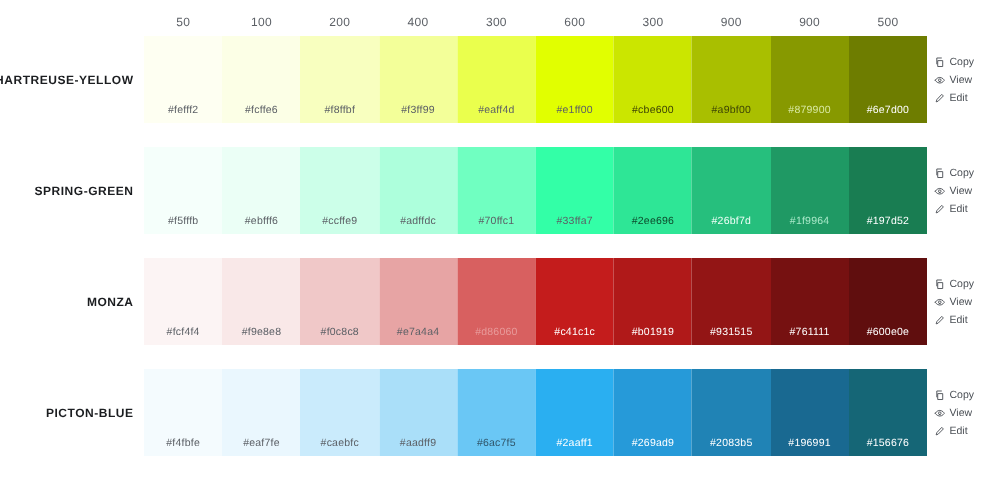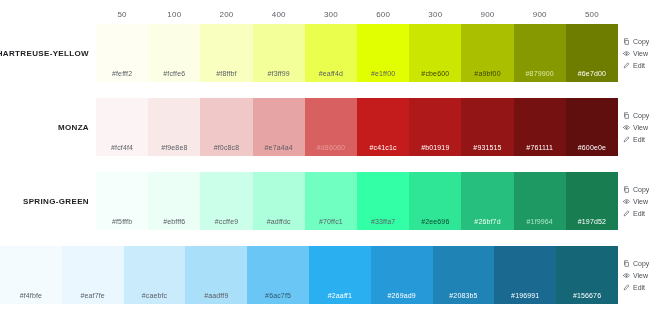--- a/index.html
+++ b/index.html
@@ -185,20 +185,83 @@
               <svg width="7" height="7" viewBox="0 0 16 16" fill="none" stroke="#4a4f55" stroke-width="1.4" stroke-linecap="round" stroke-linejoin="round">
                 <path d="M11.5 2.5l2 2-8 8-3 1 1-3z"></path>
               </svg>
             </span>
             <span class="action-label">Edit</span>
           </div>
         </div>
       </div>
       <div class="palette-row">
         <div class="row-label-cell">
+          <div class="row-label">SPRING-GREEN</div>
+        </div>
+        <div class="swatch-track">
+          <div class="swatch" style="background: rgb(245, 255, 251);">
+            <span class="swatch-hex" style="color: rgb(92, 96, 102);">#f5fffb</span>
+          </div>
+          <div class="swatch" style="background: rgb(235, 255, 246);">
+            <span class="swatch-hex" style="color: rgb(92, 96, 102);">#ebfff6</span>
+          </div>
+          <div class="swatch" style="background: rgb(204, 255, 233);">
+            <span class="swatch-hex" style="color: rgb(92, 96, 102);">#ccffe9</span>
+          </div>
+          <div class="swatch" style="background: rgb(173, 255, 220);">
+            <span class="swatch-hex" style="color: rgb(92, 96, 102);">#adffdc</span>
+          </div>
+          <div class="swatch" style="background: rgb(112, 255, 193);">
+            <span class="swatch-hex" style="color: rgb(92, 96, 102);">#70ffc1</span>
+          </div>
+          <div class="swatch" style="background: rgb(51, 255, 167);">
+            <span class="swatch-hex" style="color: rgb(92, 96, 102);">#33ffa7</span>
+          </div>
+          <div class="swatch" style="background: rgb(46, 230, 150);">
+            <span class="swatch-hex" style="color: rgb(13, 74, 44);">#2ee696</span>
+          </div>
+          <div class="swatch" style="background: rgb(38, 191, 125);">
+            <span class="swatch-hex" style="color: rgb(240, 255, 248);">#26bf7d</span>
+          </div>
+          <div class="swatch" style="background: rgb(31, 153, 100);">
+            <span class="swatch-hex" style="color: rgb(168, 232, 200);">#1f9964</span>
+          </div>
+          <div class="swatch" style="background: rgb(25, 125, 82);">
+            <span class="swatch-hex" style="color: rgb(255, 255, 255);">#197d52</span>
+          </div>
+        </div>
+        <div class="actions-cell">
+          <div class="action-item">
+            <span>
+              <svg width="7" height="7" viewBox="0 0 16 16" fill="none" stroke="#4a4f55" stroke-width="1.4" stroke-linecap="round" stroke-linejoin="round">
+                <path d="M5.5 5.5h7v9h-7z M3.5 10.5v-9h7"></path>
+              </svg>
+            </span>
+            <span class="action-label">Copy</span>
+          </div>
+          <div class="action-item">
+            <span>
+              <svg width="7" height="7" viewBox="0 0 16 16" fill="none" stroke="#4a4f55" stroke-width="1.4" stroke-linecap="round" stroke-linejoin="round">
+                <path d="M1 8s2.6-4.3 7-4.3S15 8 15 8s-2.6 4.3-7 4.3S1 8 1 8z M8 10a2 2 0 100-4 2 2 0 000 4z"></path>
+              </svg>
+            </span>
+            <span class="action-label">View</span>
+          </div>
+          <div class="action-item">
+            <span>
+              <svg width="7" height="7" viewBox="0 0 16 16" fill="none" stroke="#4a4f55" stroke-width="1.4" stroke-linecap="round" stroke-linejoin="round">
+                <path d="M11.5 2.5l2 2-8 8-3 1 1-3z"></path>
+              </svg>
+            </span>
+            <span class="action-label">Edit</span>
+          </div>
+        </div>
+      </div>
+      <div class="palette-row">
+        <div class="row-label-cell">
           <div class="row-label">MONZA</div>
         </div>
         <div class="swatch-track">
           <div class="swatch" style="background: rgb(252, 244, 244);">
             <span class="swatch-hex" style="color: rgb(92, 96, 102);">#fcf4f4</span>
           </div>
           <div class="swatch" style="background: rgb(249, 232, 232);">
             <span class="swatch-hex" style="color: rgb(92, 96, 102);">#f9e8e8</span>
           </div>
           <div class="swatch" style="background: rgb(240, 200, 200);">
@@ -248,82 +311,22 @@
               <svg width="7" height="7" viewBox="0 0 16 16" fill="none" stroke="#4a4f55" stroke-width="1.4" stroke-linecap="round" stroke-linejoin="round">
                 <path d="M11.5 2.5l2 2-8 8-3 1 1-3z"></path>
               </svg>
             </span>
             <span class="action-label">Edit</span>
           </div>
         </div>
       </div>
       <div class="palette-row">
         <div class="row-label-cell">
-          <div class="row-label">SPRING-GREEN</div>
-        </div>
-        <div class="swatch-track">
-          <div class="swatch" style="background: rgb(245, 255, 251);">
-            <span class="swatch-hex" style="color: rgb(92, 96, 102);">#f5fffb</span>
-          </div>
-          <div class="swatch" style="background: rgb(235, 255, 246);">
-            <span class="swatch-hex" style="color: rgb(92, 96, 102);">#ebfff6</span>
-          </div>
-          <div class="swatch" style="background: rgb(204, 255, 233);">
-            <span class="swatch-hex" style="color: rgb(92, 96, 102);">#ccffe9</span>
-          </div>
-          <div class="swatch" style="background: rgb(173, 255, 220);">
-            <span class="swatch-hex" style="color: rgb(92, 96, 102);">#adffdc</span>
-          </div>
-          <div class="swatch" style="background: rgb(112, 255, 193);">
-            <span class="swatch-hex" style="color: rgb(92, 96, 102);">#70ffc1</span>
-          </div>
-          <div class="swatch" style="background: rgb(51, 255, 167);">
-            <span class="swatch-hex" style="color: rgb(92, 96, 102);">#33ffa7</span>
-          </div>
-          <div class="swatch" style="background: rgb(46, 230, 150);">
-            <span class="swatch-hex" style="color: rgb(13, 74, 44);">#2ee696</span>
-          </div>
-          <div class="swatch" style="background: rgb(38, 191, 125);">
-            <span class="swatch-hex" style="color: rgb(240, 255, 248);">#26bf7d</span>
-          </div>
-          <div class="swatch" style="background: rgb(31, 153, 100);">
-            <span class="swatch-hex" style="color: rgb(168, 232, 200);">#1f9964</span>
-          </div>
-          <div class="swatch" style="background: rgb(25, 125, 82);">
-            <span class="swatch-hex" style="color: rgb(255, 255, 255);">#197d52</span>
-          </div>
-        </div>
-        <div class="actions-cell">
-          <div class="action-item">
-            <span>
-              <svg width="7" height="7" viewBox="0 0 16 16" fill="none" stroke="#4a4f55" stroke-width="1.4" stroke-linecap="round" stroke-linejoin="round">
-                <path d="M5.5 5.5h7v9h-7z M3.5 10.5v-9h7"></path>
-              </svg>
-            </span>
-            <span class="action-label">Copy</span>
-          </div>
-          <div class="action-item">
-            <span>
-              <svg width="7" height="7" viewBox="0 0 16 16" fill="none" stroke="#4a4f55" stroke-width="1.4" stroke-linecap="round" stroke-linejoin="round">
-                <path d="M1 8s2.6-4.3 7-4.3S15 8 15 8s-2.6 4.3-7 4.3S1 8 1 8z M8 10a2 2 0 100-4 2 2 0 000 4z"></path>
-              </svg>
-            </span>
-            <span class="action-label">View</span>
-          </div>
-          <div class="action-item">
-            <span>
-              <svg width="7" height="7" viewBox="0 0 16 16" fill="none" stroke="#4a4f55" stroke-width="1.4" stroke-linecap="round" stroke-linejoin="round">
-                <path d="M11.5 2.5l2 2-8 8-3 1 1-3z"></path>
-              </svg>
-            </span>
-            <span class="action-label">Edit</span>
-          </div>
-        </div>
-      </div>
-      <div class="palette-row">
+          <div class="row-label">PICTON-BLUE</div>
+        </div>
         <div class="swatch-track">
           <div class="swatch" style="background: rgb(244, 251, 254);">
             <span class="swatch-hex" style="color: rgb(92, 96, 102);">#f4fbfe</span>
           </div>
           <div class="swatch" style="background: rgb(234, 247, 254);">
             <span class="swatch-hex" style="color: rgb(92, 96, 102);">#eaf7fe</span>
           </div>
           <div class="swatch" style="background: rgb(202, 235, 252);">
             <span class="swatch-hex" style="color: rgb(92, 96, 102);">#caebfc</span>
           </div>

